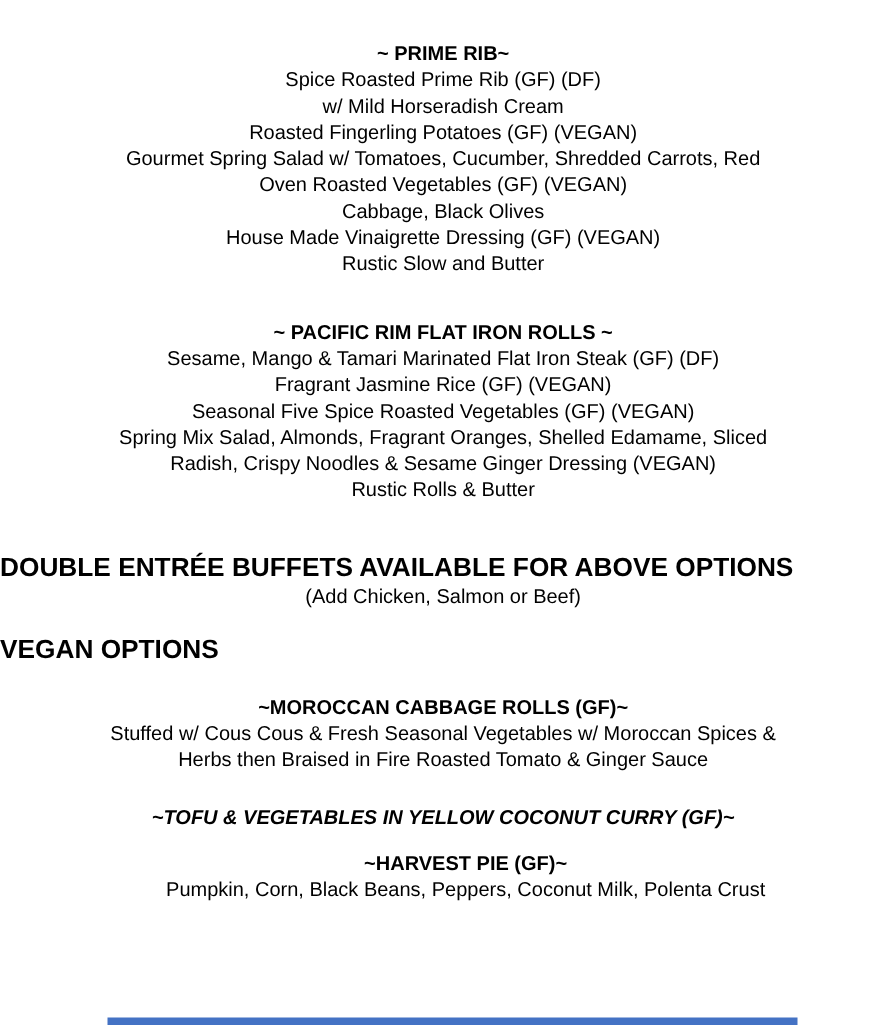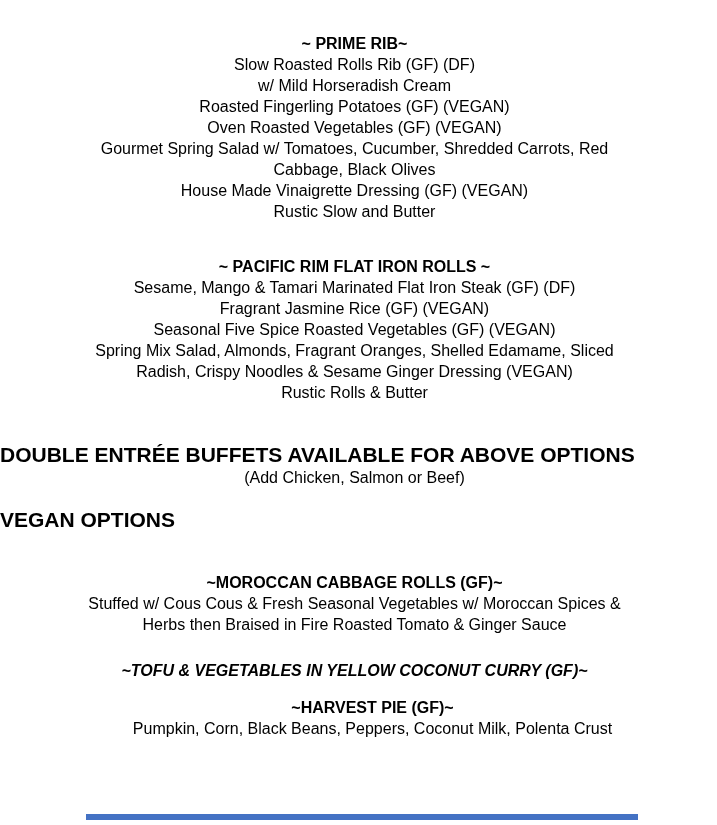--- a/index.html
+++ b/index.html
@@ -32,43 +32,43 @@
   .section-gap-1 { margin-top: 34px; }
   .big-heading {
     font-size: 21px;
     line-height: 24px;
     font-weight: bold;
     white-space: nowrap;
     text-align: left;
   }
   .gap-double { margin-top: 40px; }
   .gap-vegan { margin-top: 20px; }
-  .gap-moroccan { margin-top: 40px; }
+  .gap-moroccan { margin-top: 24px; }
   .gap-tofu { margin-top: 25px; font-style: italic; }
   .gap-harvest { margin-top: 16px; padding-left: 36px; }
   .bottom-banner {
     position: absolute;
     left: 86px;
     top: 814px;
     width: 552px;
     height: 6px;
   }
 </style>
 </head>
 <body style="background-color: rgb(255, 255, 255); color: rgb(0, 0, 0);">
 
 <div class="menu-content">
 
   <div>
     <div class="line section-title">~ PRIME RIB~</div>
-    <div class="line">Slow Roasted Rolls Rib (GF) (DF)</div>
+    <div class="line">Spice Roasted Prime Rib (GF) (DF)</div>
     <div class="line">w/ Mild Horseradish Cream</div>
     <div class="line">Roasted Fingerling Potatoes (GF) (VEGAN)</div>
+    <div class="line">Gourmet Spring Salad w/ Tomatoes, Cucumber, Shredded Carrots, Red</div>
     <div class="line">Oven Roasted Vegetables (GF) (VEGAN)</div>
-    <div class="line">Gourmet Spring Salad w/ Tomatoes, Cucumber, Shredded Carrots, Red</div>
     <div class="line">Cabbage, Black Olives</div>
     <div class="line">House Made Vinaigrette Dressing (GF) (VEGAN)</div>
     <div class="line">Rustic Slow and Butter</div>
   </div>
 
   <div class="section-gap-1">
     <div class="line section-title">~ PACIFIC RIM FLAT IRON ROLLS ~</div>
     <div class="line">Sesame, Mango &amp; Tamari Marinated Flat Iron Steak (GF) (DF)</div>
     <div class="line">Fragrant Jasmine Rice (GF) (VEGAN)</div>
     <div class="line">Seasonal Five Spice Roasted Vegetables (GF) (VEGAN)</div>

